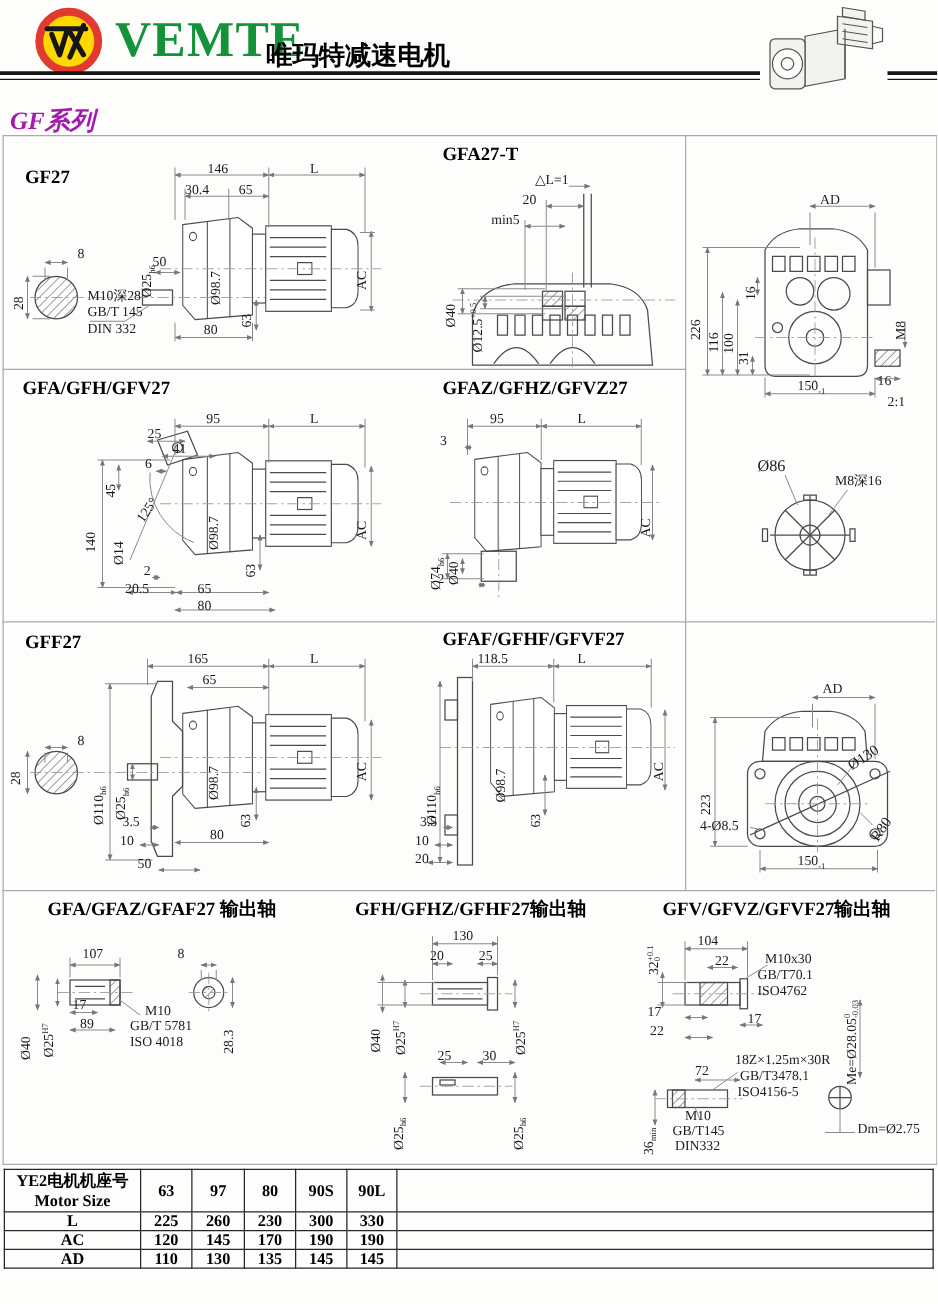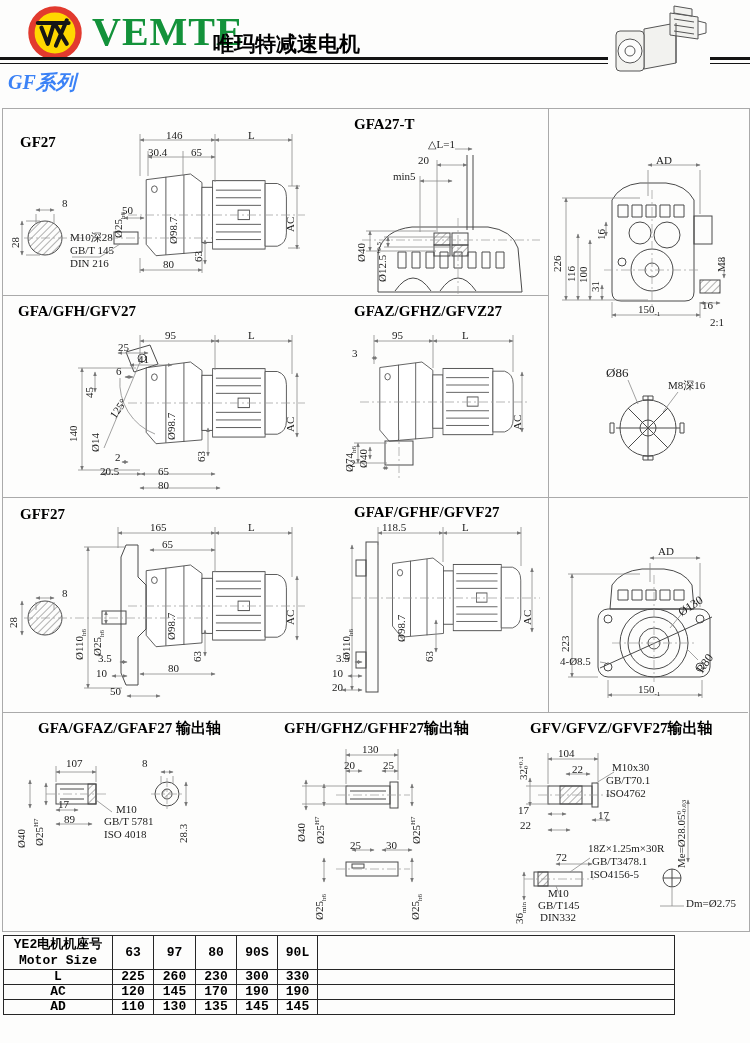--- a/index.html
+++ b/index.html
@@ -10,30 +10,30 @@
   .sp{vertical-align:super}
   .v{transform:rotate(-90deg);transform-origin:0 0}
   .r35{transform:rotate(-33deg);transform-origin:0 0}
   .r55{transform:rotate(-55deg);transform-origin:0 0}
   .tol{display:inline-flex;flex-direction:column;vertical-align:middle;line-height:.85}
   .tol small{font-size:7px}
   .pt{position:absolute;font:bold 15px "Liberation Serif",serif;color:#000;white-space:nowrap;line-height:1.1}
   .bd{position:absolute;background:#aaa}
   #brand{position:absolute;left:92px;top:8px;font:bold 40px "Liberation Serif",serif;letter-spacing:1px}
   #subtitle{position:absolute;left:213px;top:30px;font:bold 21px "Liberation Sans",sans-serif;color:#000}
-  #series{position:absolute;left:8px;top:69px;font:bold italic 20px "Liberation Serif",serif;color:#3b82f6}
+  #series{position:absolute;left:8px;top:83px;font:bold italic 20px "Liberation Serif",serif;color:#a21caf}
   #rule1{position:absolute;left:0;top:57px;width:750px;height:3px;background:#141414}
   #rule2{position:absolute;left:0;top:63px;width:750px;height:1px;background:#141414}
   #minibox{position:absolute;left:608px;top:1px;width:102px;height:75px;background:#fdfdfc}
   #art{position:absolute;left:0;top:0}
   #art .s{stroke:#4a4a4a;fill:none;stroke-width:1}
   #art .d{stroke:#8a8a8a;fill:none;stroke-width:.8}
   #art .c{stroke:#999;fill:none;stroke-width:.7;stroke-dasharray:9 3 2 3}
   #art .h{fill:url(#h45);stroke:#4a4a4a}
-  #tbl{position:absolute;left:3px;top:935px;width:672px;border-collapse:collapse;table-layout:fixed;font-family:Liberation Mono, monospace;color:#000}
+  #tbl{position:absolute;left:3px;top:935px;width:744px;border-collapse:collapse;table-layout:fixed;font-family:Liberation Serif, serif;color:#000}
   #tbl td{border:1.5px solid #262626;text-align:center;font-weight:bold;font-size:13px;padding:0;line-height:1.05;height:14px}
   #tbl td div{line-height:1.2}
 </style>
 </head>
 <body>
 
 <div id="page">
 
   <svg id="logo" style="position:absolute;left:26px;top:4px" width="58" height="58" viewBox="-32 -32 64 64">
     <circle r="26" fill="#ffd800" stroke="#e23a2e" stroke-width="7"></circle>
@@ -422,21 +422,21 @@
     <i class="dm v" style="left:113px;top:238px"><span>Ø25</span><small class="sb">h6</small></i>
     <i class="dm" style="left:122px;top:205px">50</i>
     <i class="dm v" style="left:168px;top:244px">Ø98.7</i>
     <i class="dm v" style="left:285px;top:232px">AC</i>
     <i class="dm v" style="left:193px;top:262px">63</i>
     <i class="dm" style="left:163px;top:259px">80</i>
     <i class="dm" style="left:62px;top:198px">8</i>
     <i class="dm v" style="left:10px;top:248px">28</i>
     <i class="dm" style="left:70px;top:232px">M10深28</i>
     <i class="dm" style="left:70px;top:245px">GB/T 145</i>
-    <i class="dm" style="left:70px;top:258px">DIN 216</i>
+    <i class="dm" style="left:70px;top:258px">DIN 332</i>
   </div>
 
   <div>
     <span class="pt" style="left:354px;top:116px">GFA27-T</span>
     <i class="dm" style="left:428px;top:139px">△L=1</i>
     <i class="dm" style="left:418px;top:155px">20</i>
     <i class="dm" style="left:393px;top:171px">min5</i>
     <i class="dm v" style="left:356px;top:262px">Ø40</i>
     <i class="dm v" style="left:376px;top:282px"><span>Ø12.5</span><small class="sp">+0.5</small></i>
   </div>

